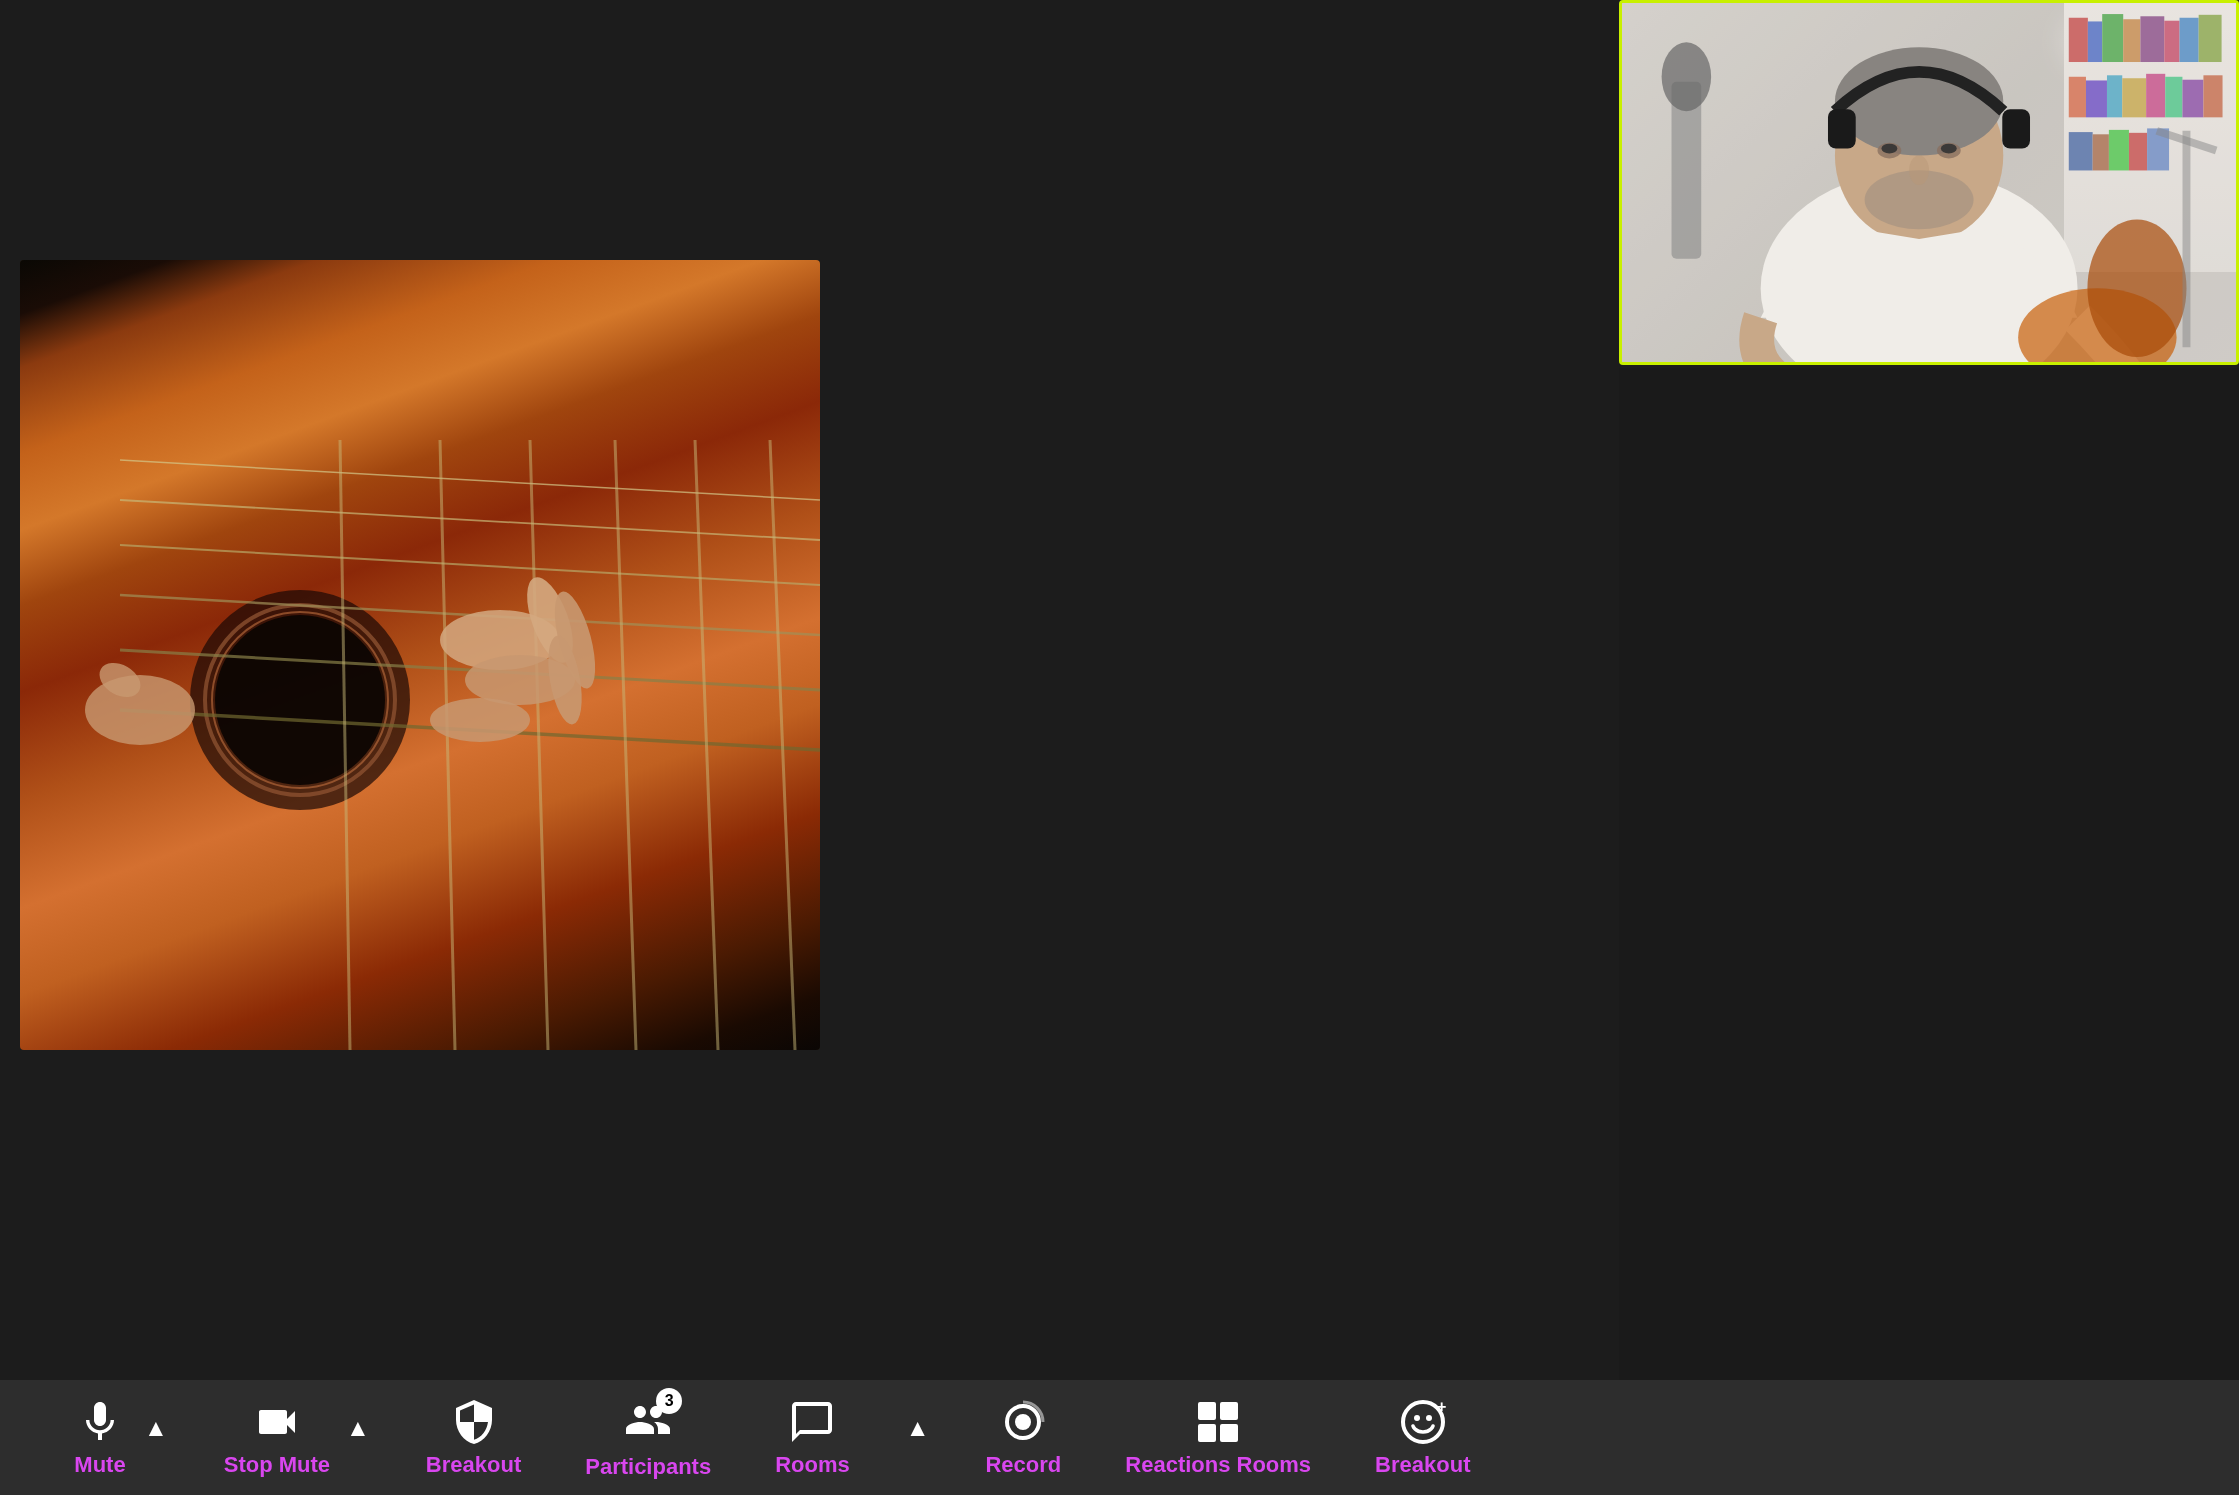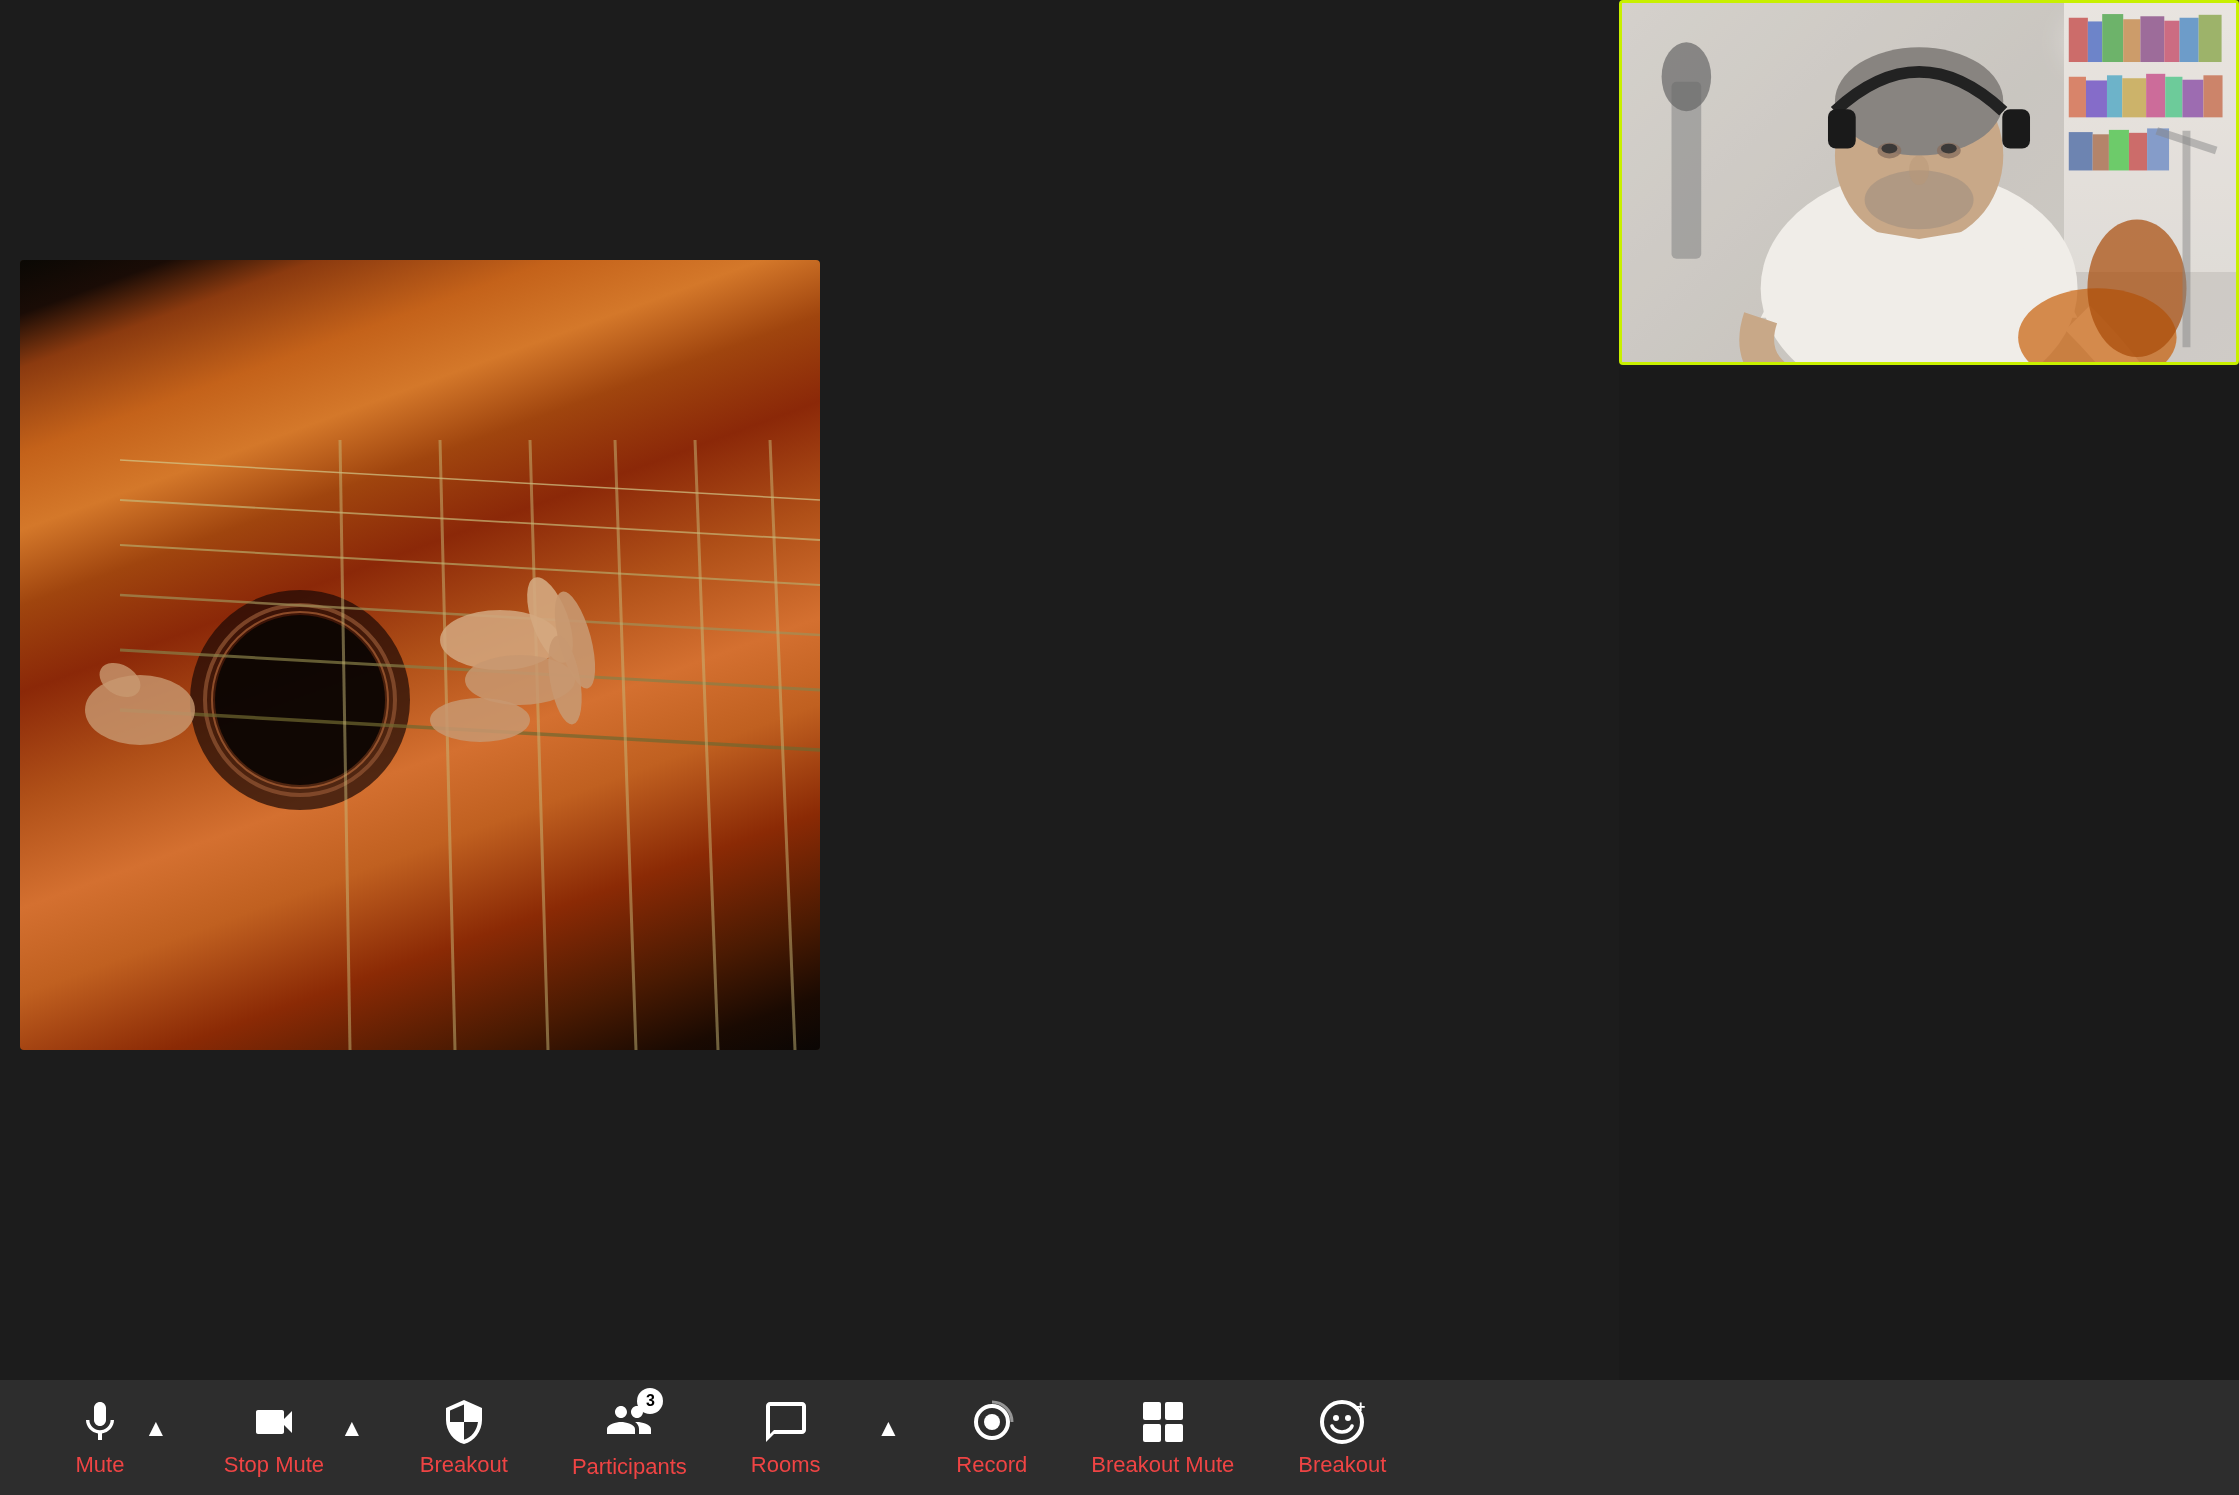--- a/index.html
+++ b/index.html
@@ -81,23 +81,23 @@
       align-items: center;
       justify-content: center;
       cursor: pointer;
       padding: 8px 12px;
       border-radius: 8px;
       min-width: 80px;
     }
 
     .toolbar-btn .label {
       font-size: 22px;
-      color: #ef4444;
+      color: #d946ef;
       white-space: nowrap;
-      font-weight: 400;
+      font-weight: 700;
     }
 
     .chevron-btn {
       display: flex;
       align-items: center;
       justify-content: center;
       cursor: pointer;
       color: #ffffff;
       font-size: 24px;
       padding: 8px 4px;
@@ -383,21 +383,21 @@
   </div>
 
   <div class="toolbar-group">
     <div class="toolbar-btn">
       <svg class="svg-icon" viewBox="0 0 24 24" xmlns="http://www.w3.org/2000/svg">
         <rect x="2" y="2" width="9" height="9" rx="1" fill="white"></rect>
         <rect x="13" y="2" width="9" height="9" rx="1" fill="white"></rect>
         <rect x="2" y="13" width="9" height="9" rx="1" fill="white"></rect>
         <rect x="13" y="13" width="9" height="9" rx="1" fill="white"></rect>
       </svg>
-      <span class="label">Breakout Mute</span>
+      <span class="label">Reactions Rooms</span>
     </div>
   </div>
 
   <div class="toolbar-group">
     <div class="toolbar-btn">
       <svg class="svg-icon" viewBox="0 0 24 24" xmlns="http://www.w3.org/2000/svg">
         <circle cx="12" cy="12" r="10" fill="none" stroke="white" stroke-width="2"></circle>
         <circle cx="9" cy="10" r="1.5" fill="white"></circle>
         <circle cx="15" cy="10" r="1.5" fill="white"></circle>
         <path d="M7 14s1 3 5 3 5-3 5-3" fill="none" stroke="white" stroke-width="1.8" stroke-linecap="round"></path>

